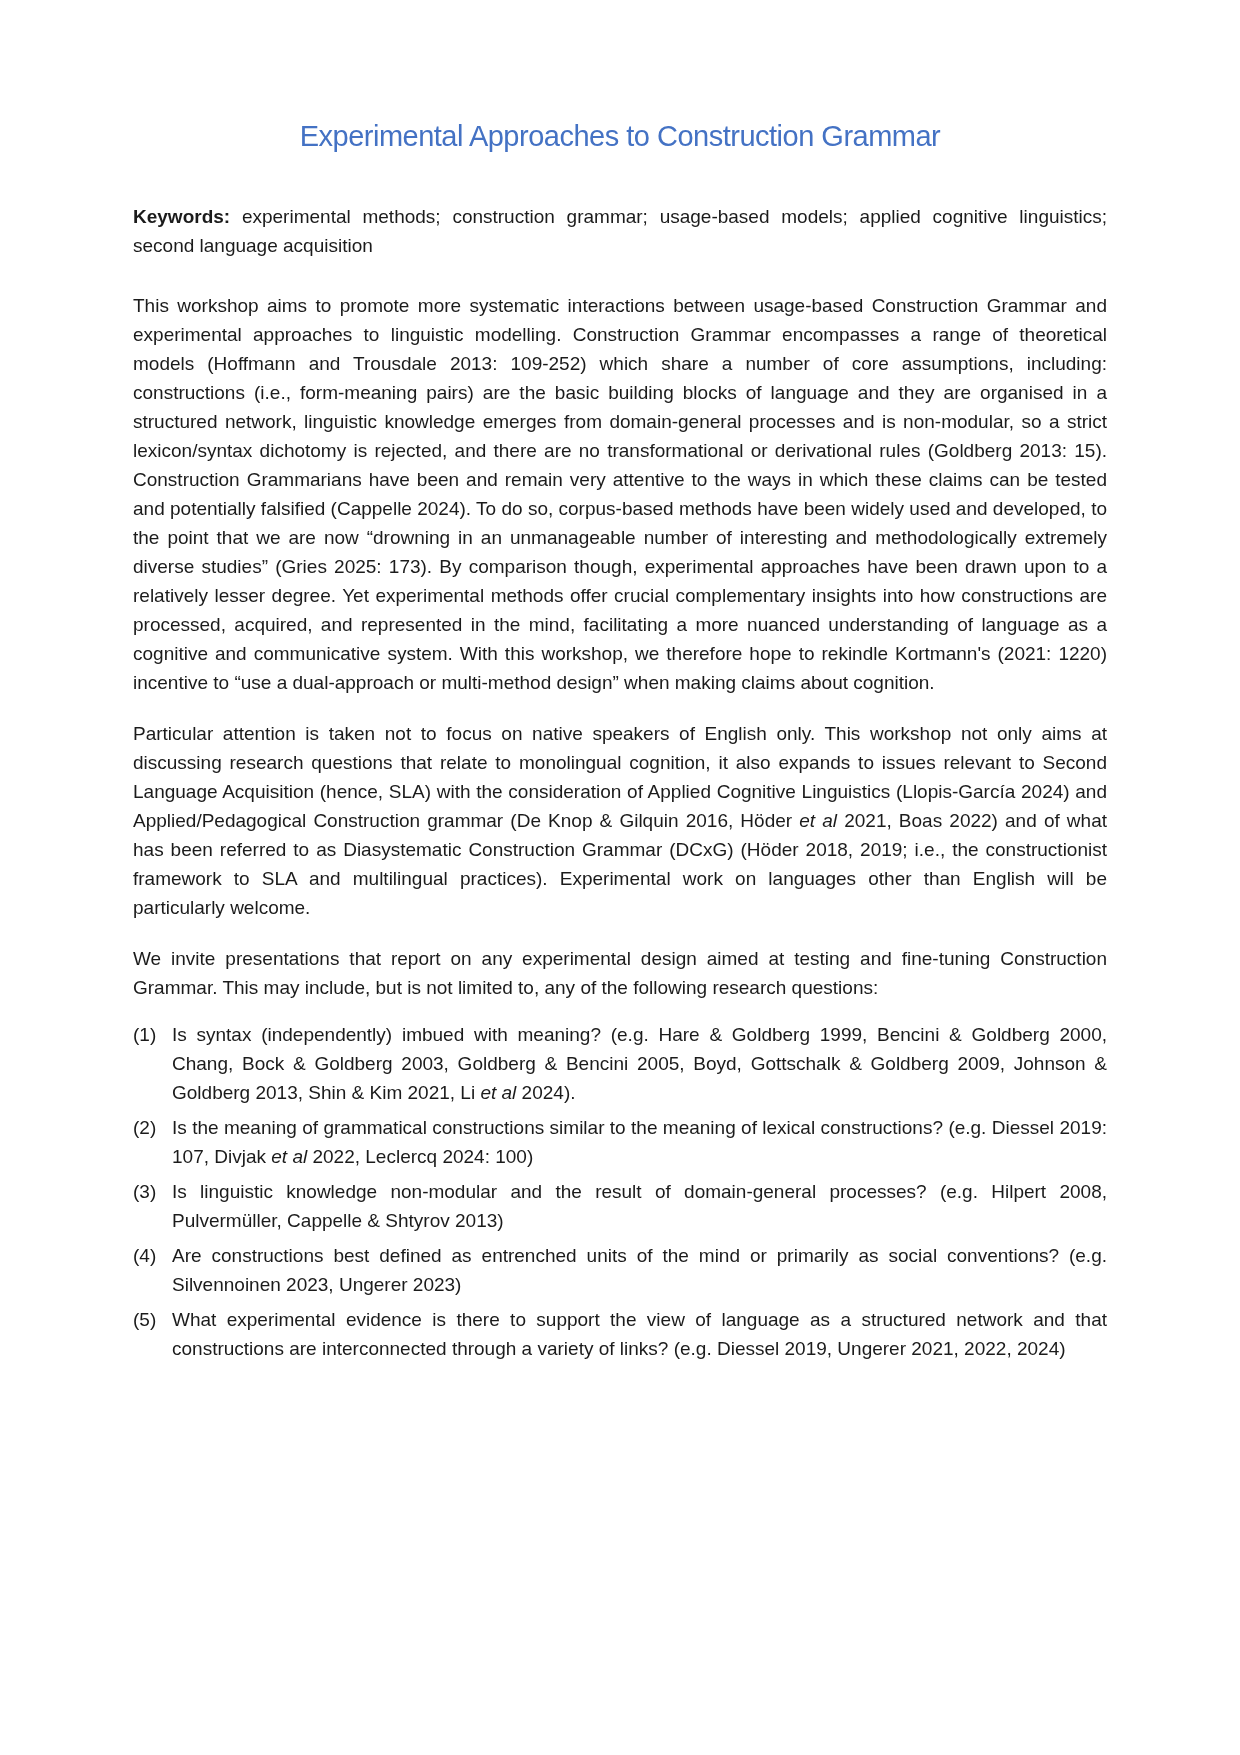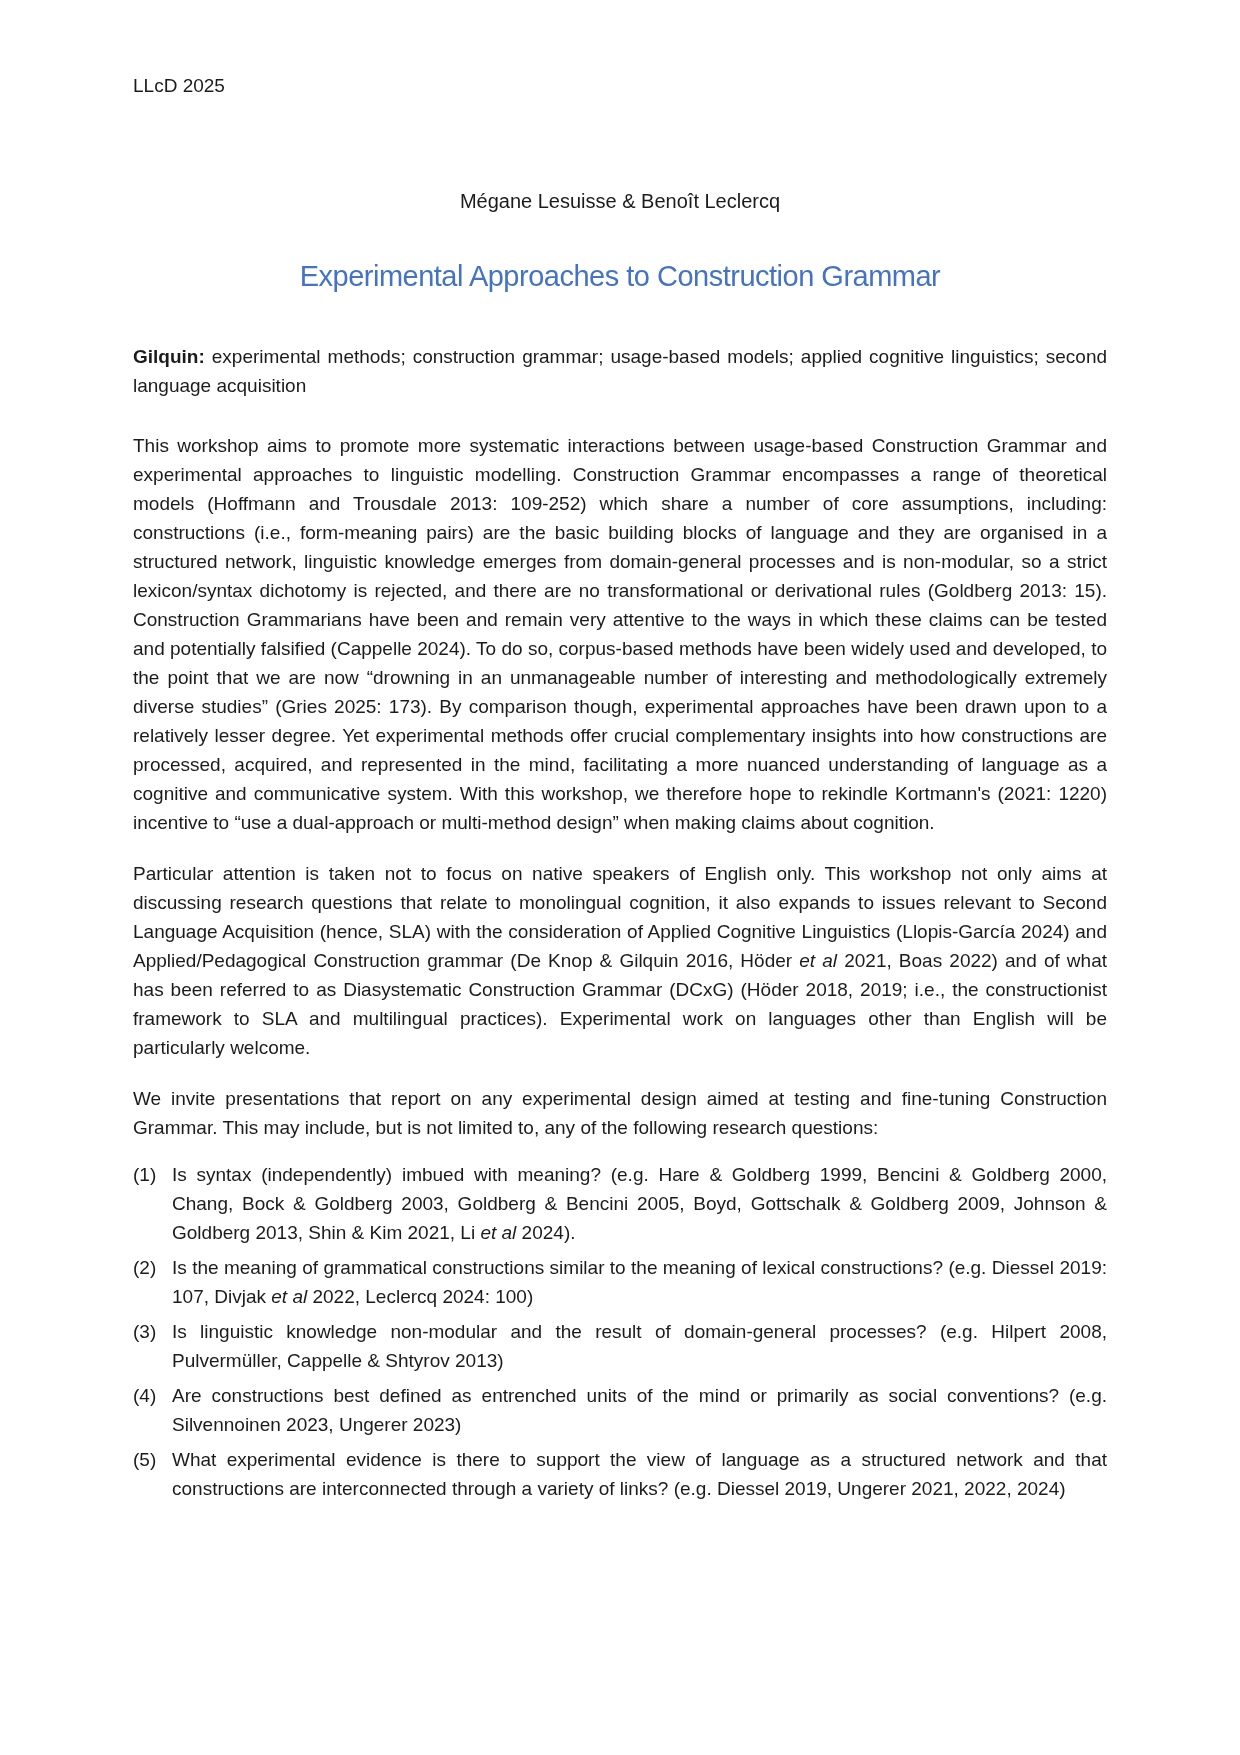--- a/index.html
+++ b/index.html
@@ -69,27 +69,25 @@
   .q-text {
     flex: 1;
     text-align: justify;
   }
 </style>
 </head>
 <body>
 
 <div class="page">
 
-  <div class="conf-label">LLcD 2025</div>
 
-  <div class="authors-line">Mégane Lesuisse &amp; Benoît Leclercq</div>
 
   <h1 class="doc-title" style="color: rgb(68, 114, 196);">Experimental Approaches to Construction Grammar</h1>
 
-  <p class="para keywords-para"><span class="kw-label">Gilquin:</span> <span>experimental methods; construction grammar; usage-based models; applied cognitive linguistics; second language acquisition</span></p>
+  <p class="para keywords-para"><span class="kw-label">Keywords:</span> <span>experimental methods; construction grammar; usage-based models; applied cognitive linguistics; second language acquisition</span></p>
 
   <p class="para"><span>This workshop aims to promote more systematic interactions between usage-based Construction Grammar and experimental approaches to linguistic modelling. Construction Grammar encompasses a range of theoretical models (Hoffmann and Trousdale 2013: 109-252) which share a number of core assumptions, including: constructions (i.e., form-meaning pairs) are the basic building blocks of language and they are organised in a structured network, linguistic knowledge emerges from domain-general processes and is non-modular, so a strict lexicon/syntax dichotomy is rejected, and there are no transformational or derivational rules (Goldberg 2013: 15). Construction Grammarians have been and remain very attentive to the ways in which these claims can be tested and potentially falsified (Cappelle 2024). To do so, corpus-based methods have been widely used and developed, to the point that we are now “drowning in an unmanageable number of interesting and methodologically extremely diverse studies” (Gries 2025: 173). By comparison though, experimental approaches have been drawn upon to a relatively lesser degree. Yet experimental methods offer crucial complementary insights into how constructions are processed, acquired, and represented in the mind, facilitating a more nuanced understanding of language as a cognitive and communicative system. With this workshop, we therefore hope to rekindle Kortmann's (2021: 1220) incentive to “use a dual-approach or multi-method design” when making claims about cognition.</span></p>
 
   <p class="para"><span>Particular attention is taken not to focus on native speakers of English only. This workshop not only aims at discussing research questions that relate to monolingual cognition, it also expands to issues relevant to Second Language Acquisition (hence, SLA) with the consideration of Applied Cognitive Linguistics (Llopis-García 2024) and Applied/Pedagogical Construction grammar (De Knop &amp; Gilquin 2016, Höder </span><span style="font-style: italic;">et al</span><span> 2021, Boas 2022) and of what has been referred to as Diasystematic Construction Grammar (DCxG) (Höder 2018, 2019; i.e., the constructionist framework to SLA and multilingual practices). Experimental work on languages other than English will be particularly welcome.</span></p>
 
   <p class="para intro-list-para"><span>We invite presentations that report on any experimental design aimed at testing and fine-tuning Construction Grammar. This may include, but is not limited to, any of the following research questions:</span></p>
 
   <ol class="questions">
     <li class="question-item">
       <span class="q-num">(1)</span>

